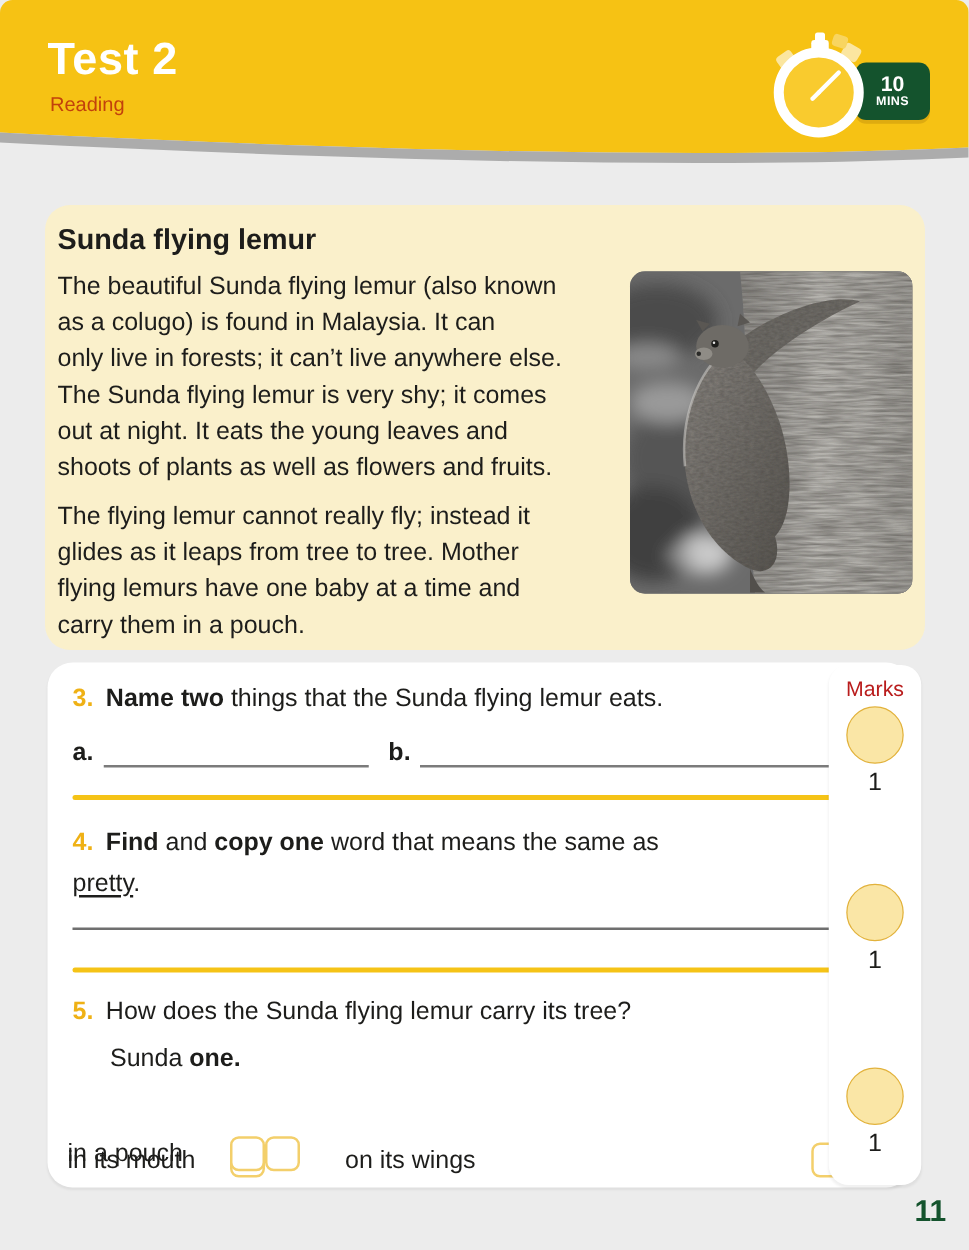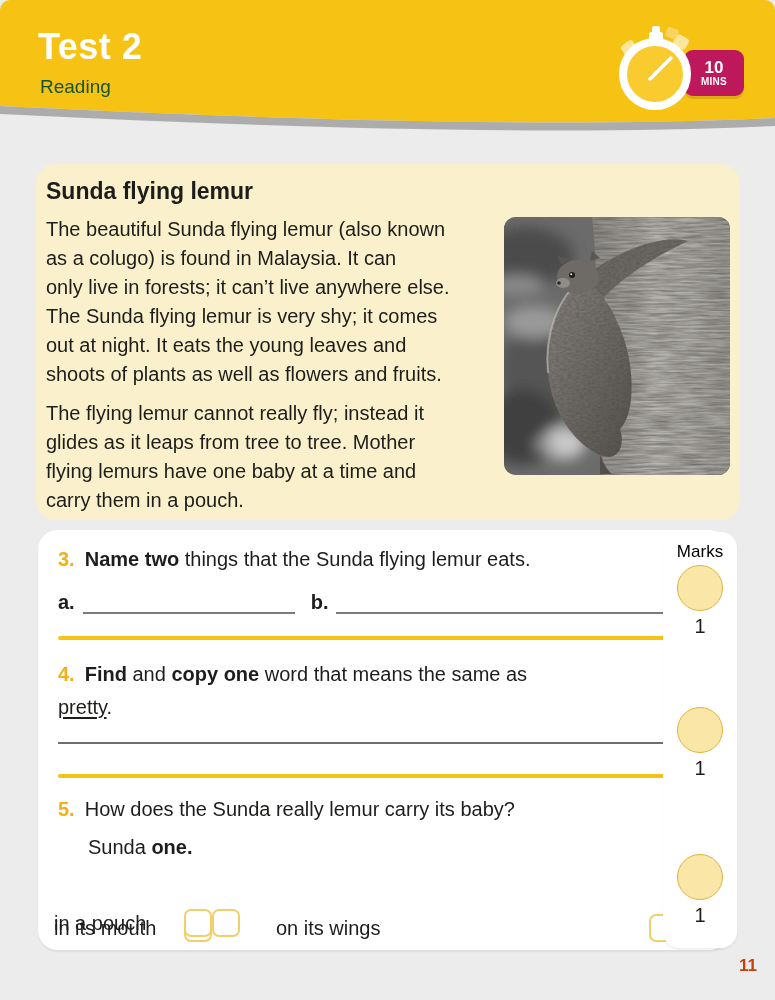--- a/index.html
+++ b/index.html
@@ -10,25 +10,25 @@
     color:#1d1d1b;
   }
   .page{position:absolute;inset:0;border-radius:10px;overflow:hidden;}
 
   
   .header-shape{position:absolute;top:0;left:0;width:775px;height:140px;}
   .header-title{
     position:absolute;left:38px;top:26px;
     font-size:36px;font-weight:bold;color:#fff;letter-spacing:.5px;
   }
-  .header-subtitle{position:absolute;left:40px;top:76px;font-size:19px;color:#14532d;}
+  .header-subtitle{position:absolute;left:40px;top:76px;font-size:16px;color:#c2410c;}
   .timer-group{position:absolute;left:608px;top:24px;width:140px;height:92px;}
   .timer-badge{
     position:absolute;left:76px;top:26px;width:60px;height:46px;
-    background:#be185d;border-radius:9px;
+    background:#14532d;border-radius:9px;
     box-shadow:0 3px 0 rgba(179,128,9,.35);
     display:flex;flex-direction:column;align-items:center;justify-content:center;
     color:#fff;font-weight:bold;line-height:1.02;
   }
   .timer-badge .t-min{font-size:17px;}
   .timer-badge .t-unit{font-size:10px;letter-spacing:.3px;}
   .stopwatch{position:absolute;left:0;top:0;}
 
   
   .passage-panel{
@@ -77,33 +77,33 @@
     background:#fff;flex:0 0 auto;
   }
 
   
   .marks-panel{
     position:absolute;left:663px;top:532px;width:74px;height:416px;
     background:#fff;border-radius:16px;box-shadow:0 2px 2px rgba(0,0,0,.06);
   }
   .marks-label{
     position:absolute;top:10px;left:0;right:0;text-align:center;
-    color:#000000;font-size:17px;
+    color:#b91c1c;font-size:17px;
   }
   .mark-group{position:absolute;left:0;right:0;text-align:center;}
   .mg1{top:33px;} .mg2{top:175px;} .mg3{top:322px;}
   .mark-circle{
     width:46px;height:46px;border-radius:50%;margin:0 auto;
     background:#FAE6A6;border:1.5px solid #E2B23C;box-sizing:border-box;
   }
   .mark-value{font-size:20px;margin-top:4px;}
 
   .page-number{
     position:absolute;right:18px;top:956px;
-    color:#c2410c;font-weight:bold;font-size:17px;
+    color:#14532d;font-weight:bold;font-size:24px;
   }
 </style>
 </head>
 <body>
 
 <div class="page">
 
   <svg class="header-shape" viewBox="0 0 775 140" xmlns="http://www.w3.org/2000/svg">
     <path d="M0,0 H775 V118 C560,128 280,120 0,106 Z" fill="#F6C214"></path>
     <path d="M0,106 C280,120 560,128 775,118 L775,126 C560,136 280,128 0,114 Z" fill="#ACACAC"></path>
@@ -228,21 +228,21 @@
 
     <div class="qrow q4">
       <div><span class="q-num">4.</span><span class="bold">Find</span><span> and </span><span class="bold">copy one</span><span> word that means the same as</span></div>
       <div><span class="under">pretty</span><span>.</span></div>
     </div>
 
     <div class="ansline4"></div>
 
     <div class="divider div2"></div>
 
-    <div class="qrow q5"><span class="q-num">5.</span><span>How does the Sunda really lemur carry its baby?</span></div>
+    <div class="qrow q5"><span class="q-num">5.</span><span>How does the Sunda flying lemur carry its tree?</span></div>
 
     <div class="qrow tick-line"><span>Sunda </span><span class="bold">one</span><span class="bold">.</span></div>
 
     <div class="opt-row opt1">
       <span class="opt-label1">in its mouth</span>
       <span class="checkbox"></span>
       <span class="opt-label2">on its wings</span>
       <span class="checkbox"></span>
     </div>
 

